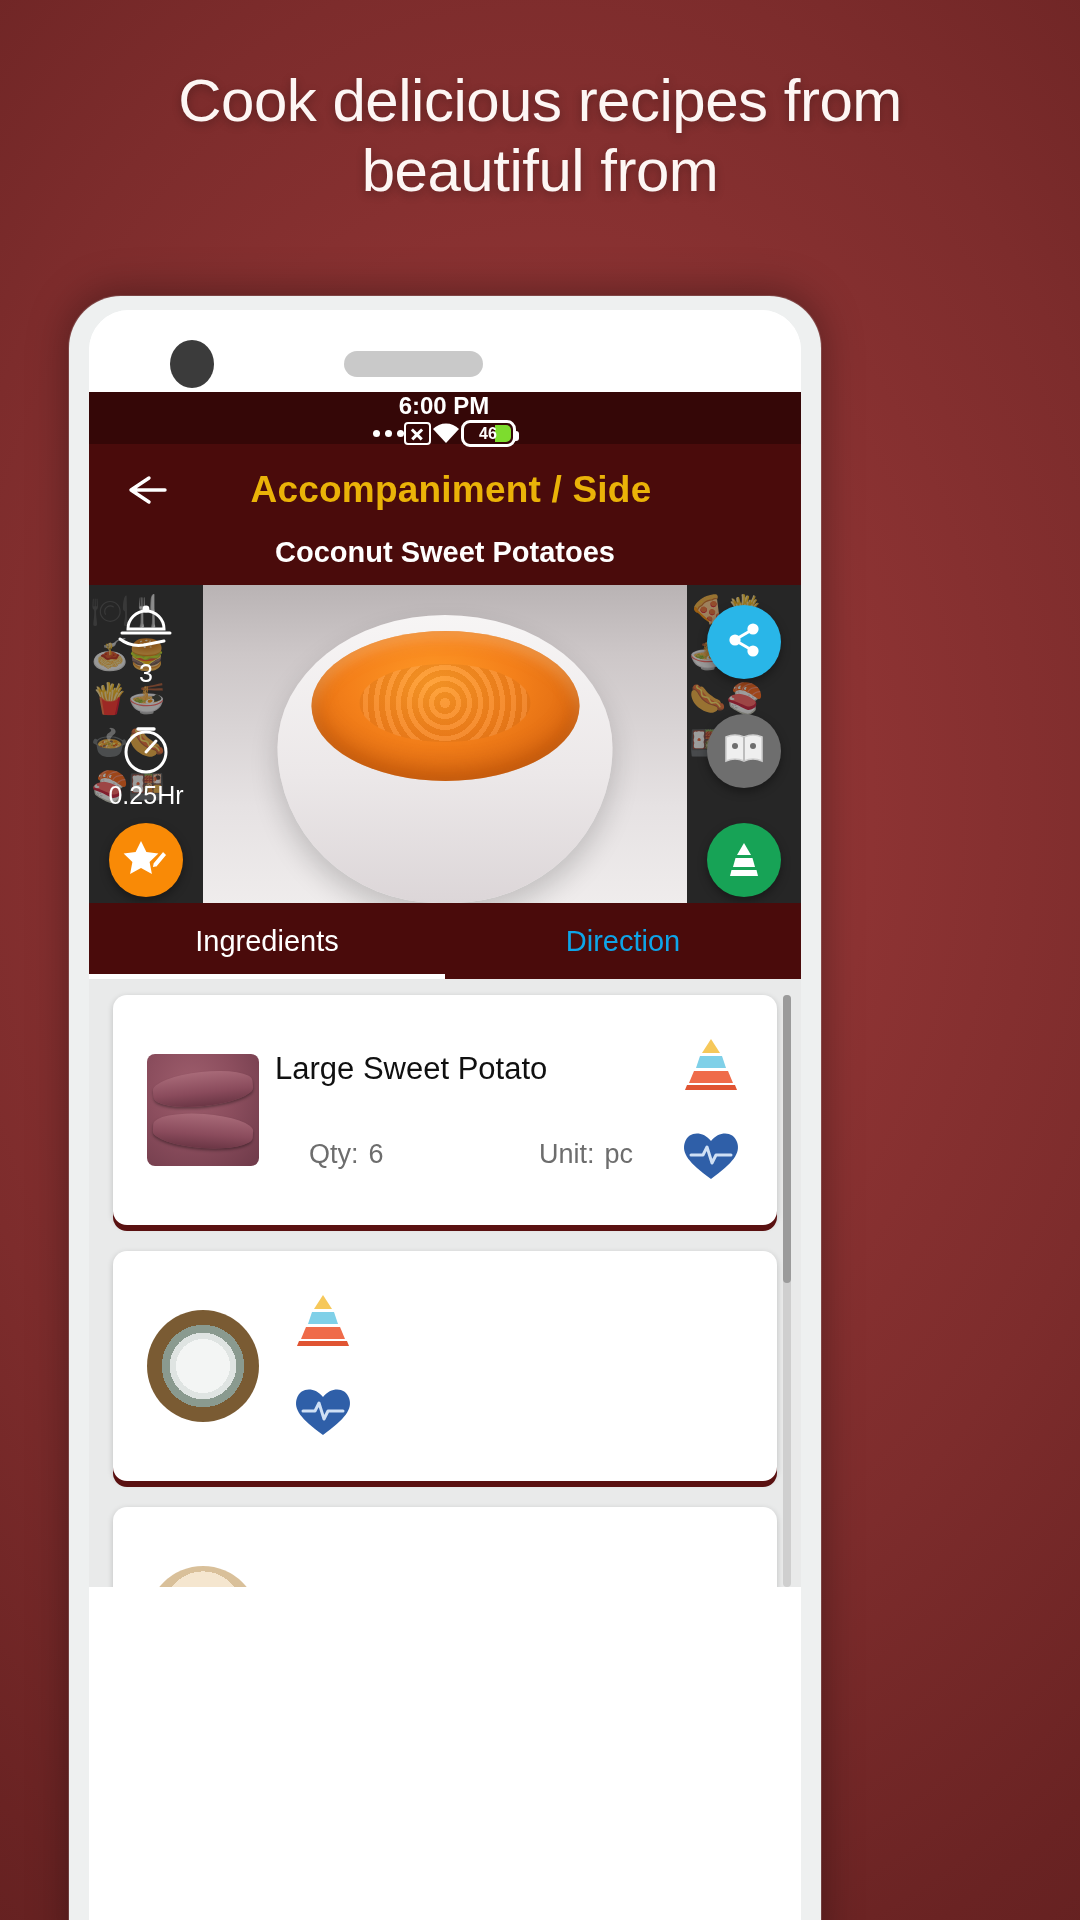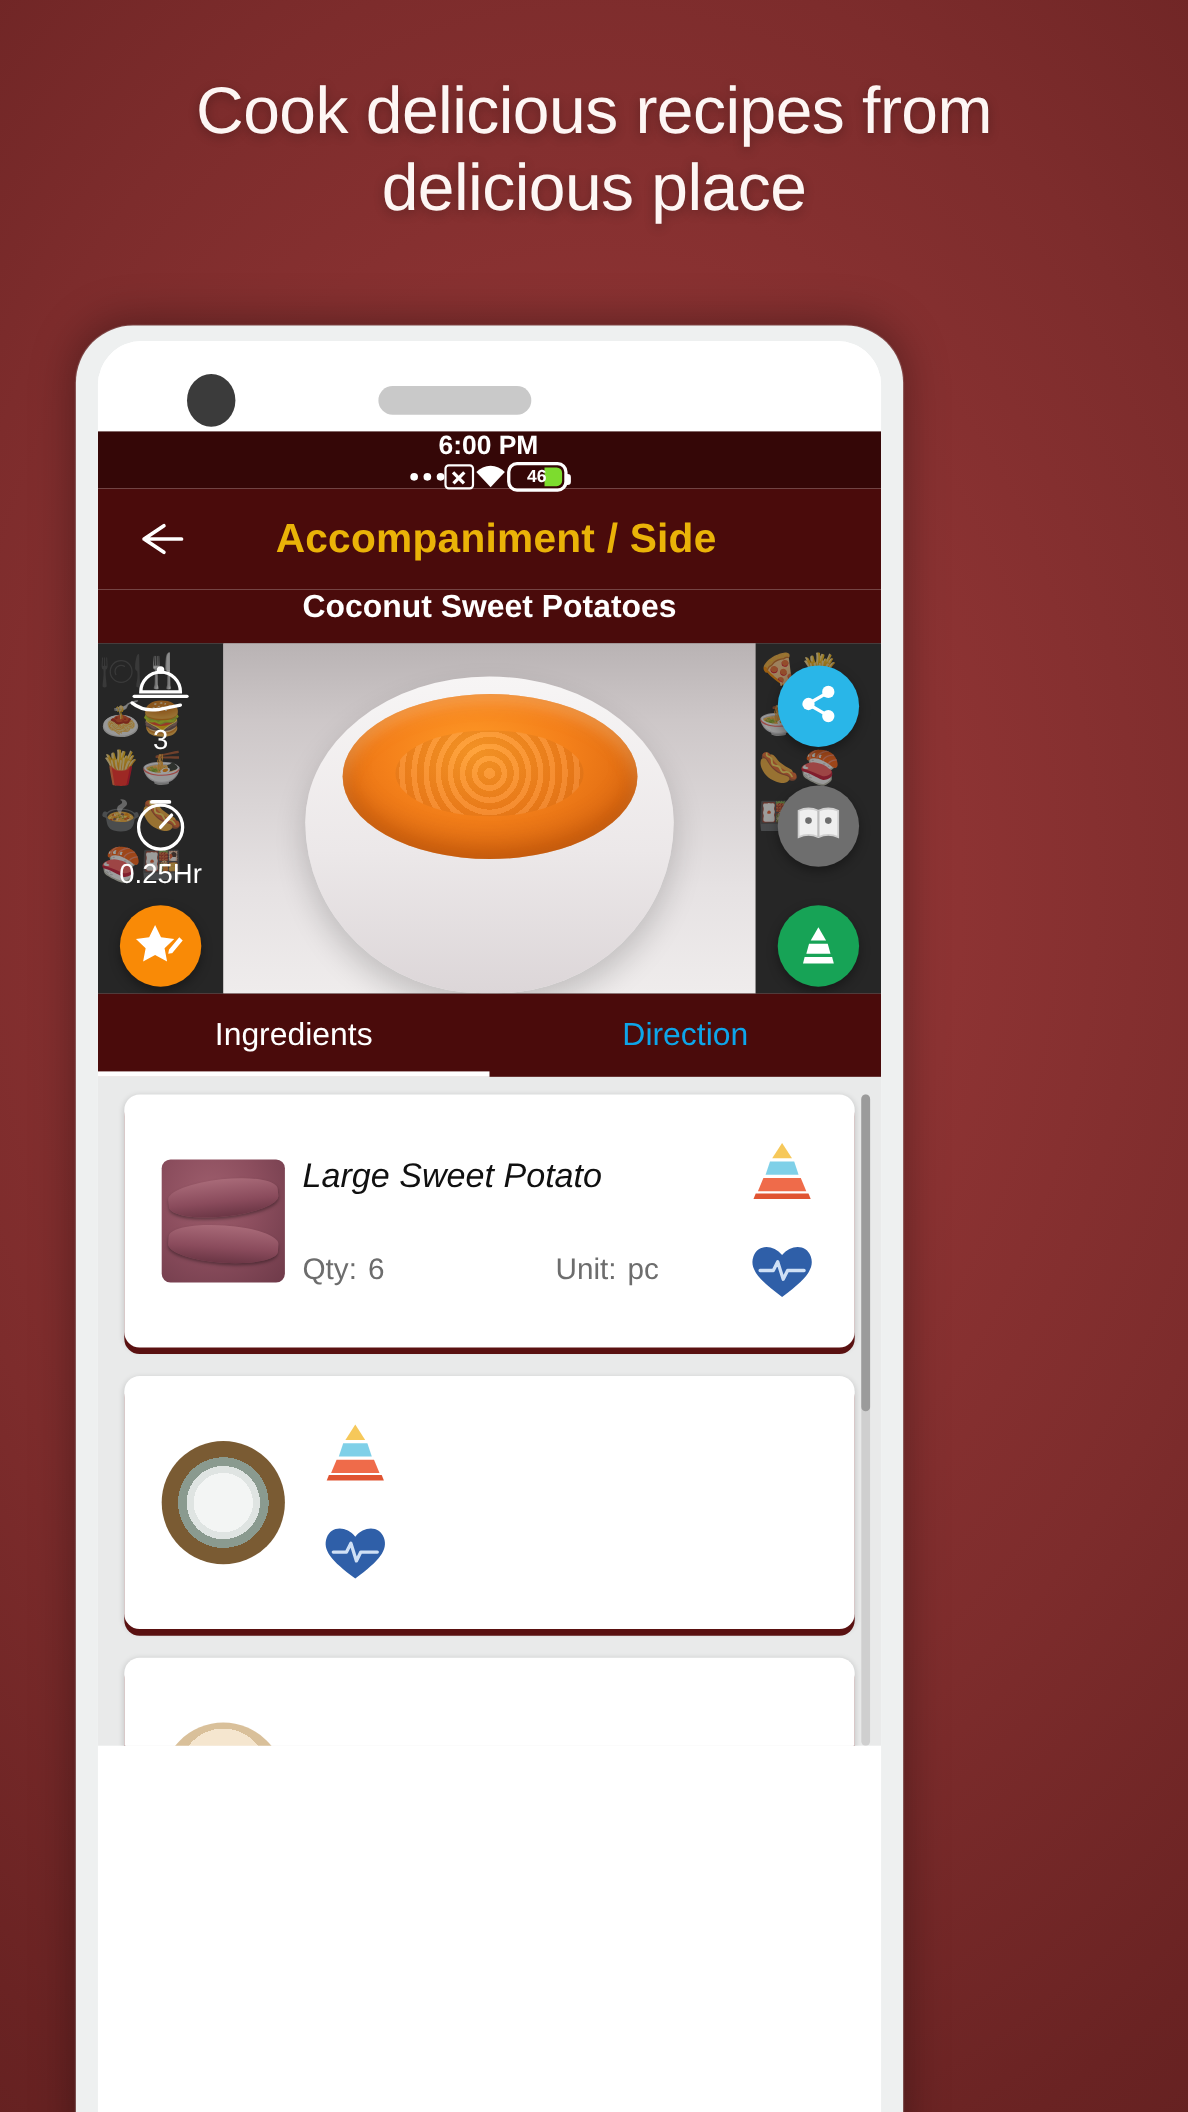--- a/index.html
+++ b/index.html
@@ -204,23 +204,23 @@
   .thumb.potato::after{ top:60px; transform:rotate(4deg); }
   .thumb.coconut{
     background:radial-gradient(circle at 50% 50%, #f3f5f4 0 34%, #dfe4e2 34% 42%, #8a9a8f 42% 52%, #7a5b33 52% 74%, #5d4425 74% 100%);
     border-radius:50%;
   }
   .thumb.partial{
     background:radial-gradient(circle at 50% 40%, #f5e6cf 0 45%, #d9c09a 45% 70%, #b9a07c 70% 100%);
     border-radius:50%;
   }
   .card-body{ flex:1; display:flex; flex-direction:column; justify-content:center; height:100%; padding:34px 0; }
-  .ing-name{ font-size:31px; color:#101010; margin-bottom:52px;font-style:italic; }
+  .ing-name{ font-size:31px; color:#101010; margin-bottom:52px; }
   .qty-row{ display:flex; font-size:27px; color:#6d6d6d; }
-  .qty-row .qty{ width:230px; }
+  .qty-row .qty{ width:230px;margin-left:34px; }
   .qty-row .lbl{ color:#6d6d6d; }
   .qty-row .v{ color:#6d6d6d; margin-left:10px; }
   .card-icons{
     width:96px; flex:none; height:100%;
     display:flex; flex-direction:column; align-items:center; justify-content:center; gap:34px;
   }
   .pyr{ width:72px; height:54px; position:relative; }
   .heart{ width:72px; height:58px; position:relative; }
   .scrollbar{
     position:absolute; right:10px; top:16px; width:8px; height:288px;
@@ -229,21 +229,21 @@
   .scrolltrack{
     position:absolute; right:10px; top:16px; width:8px; bottom:0;
     background:#cfcfcf; border-radius:4px;
   }
 </style>
 </head>
 <body>
 
 <div class="promo">
   <div>Cook delicious recipes from</div>
-  <div>delicious place</div>
+  <div>beautiful from</div>
 </div>
 
 <div class="phone">
   <div class="phone-inner">
 
     <div class="bezel-top">
       <div class="camera-dot"></div>
       <div class="speaker"></div>
     </div>
 

